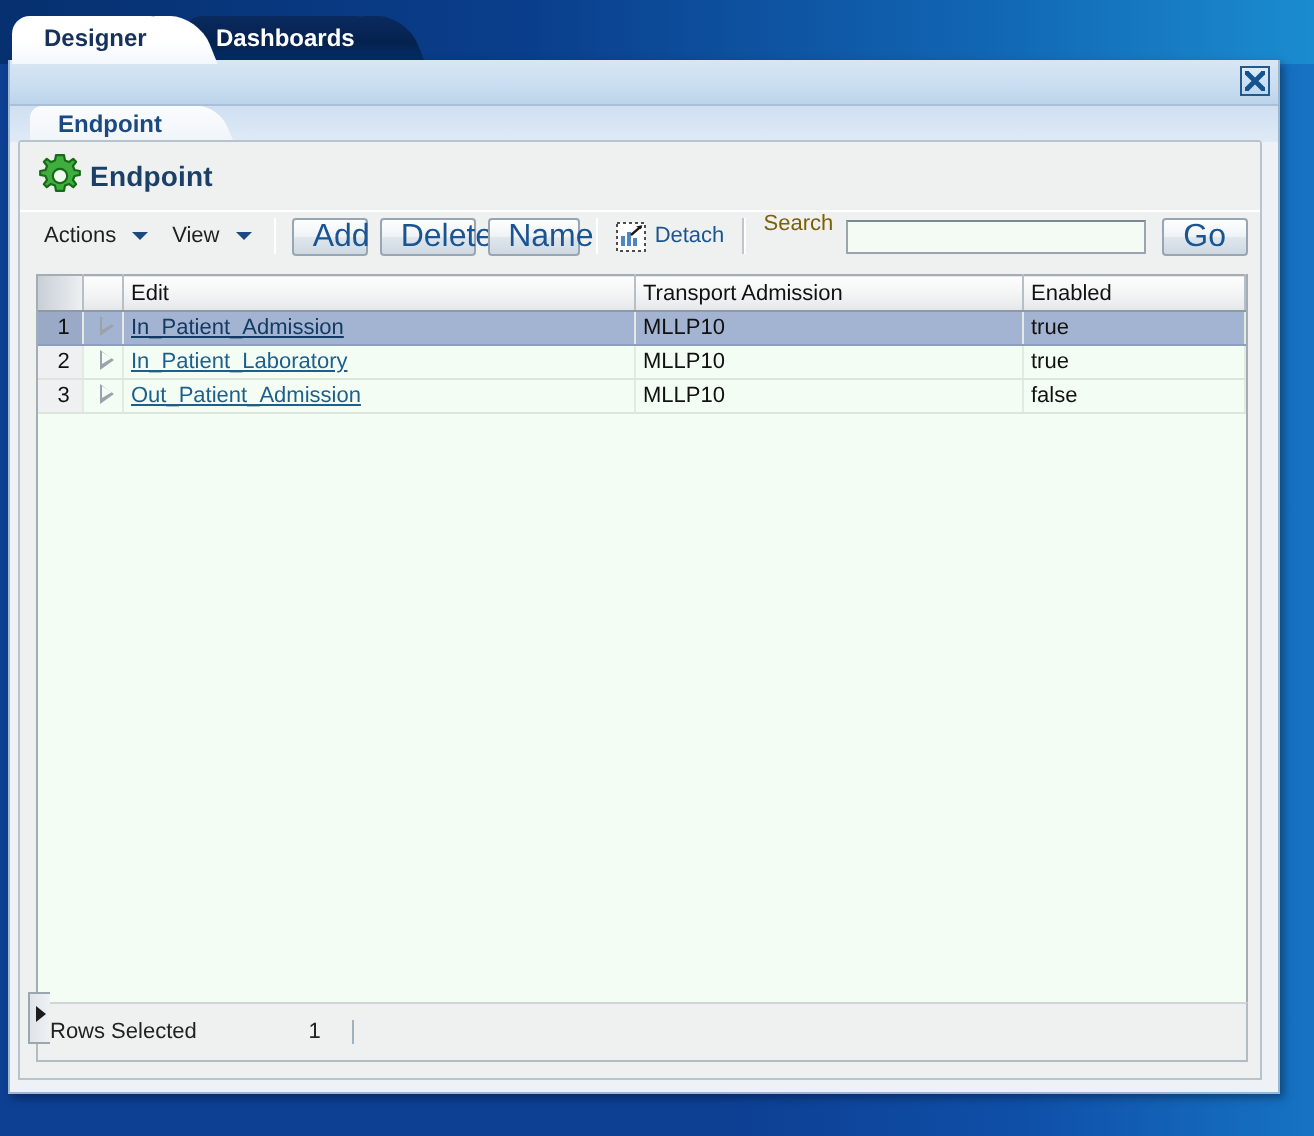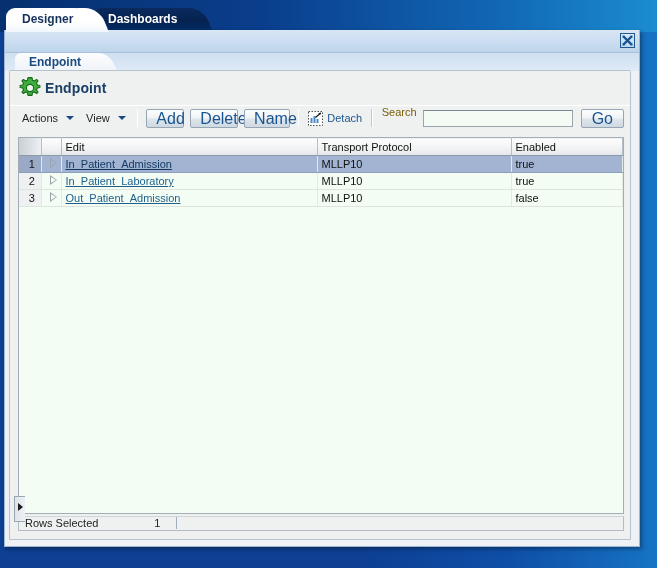--- a/index.html
+++ b/index.html
@@ -334,23 +334,23 @@
     text-decoration: underline;
     cursor: pointer;
     text-align: center;
   }
   tr.selected .row-link { color: #133a63; }
 
   
   #status-bar {
     position: absolute;
     left: 8px; bottom: 8px;
-    width: 606px; height: 15px;
+    width: 606px; height: 30px;
     display: flex;
-    align-items: flex-start;
+    align-items: center;
     background: #eff0f0;
     border: 1px solid #b3bcc4;
     border-top: 1px solid #cfd5da;
     box-sizing: border-box;
     font-size: 11px;
     color: #222;
   }
   #rows-selected-label { padding-left: 6px; }
   #rows-selected-value {
     width: 62px;
@@ -474,21 +474,21 @@
               <col style="width:20px">
             <col style="width:256px">
               <col style="width:194px">
               <col>
           </colgroup>
           <thead>
             <tr>
               <th class="col-rownum"></th>
               <th class="col-disc"></th>
               <th>Edit</th>
-              <th>Transport Protocol</th>
+              <th>Transport Admission</th>
               <th>Enabled</th>
             </tr>
           </thead>
           <tbody>
             <tr class="selected">
               <td class="cell-rownum">1</td>
               <td class="cell-disc">
                 <span class="disc-arrow"></span>
               </td>
               <td>

